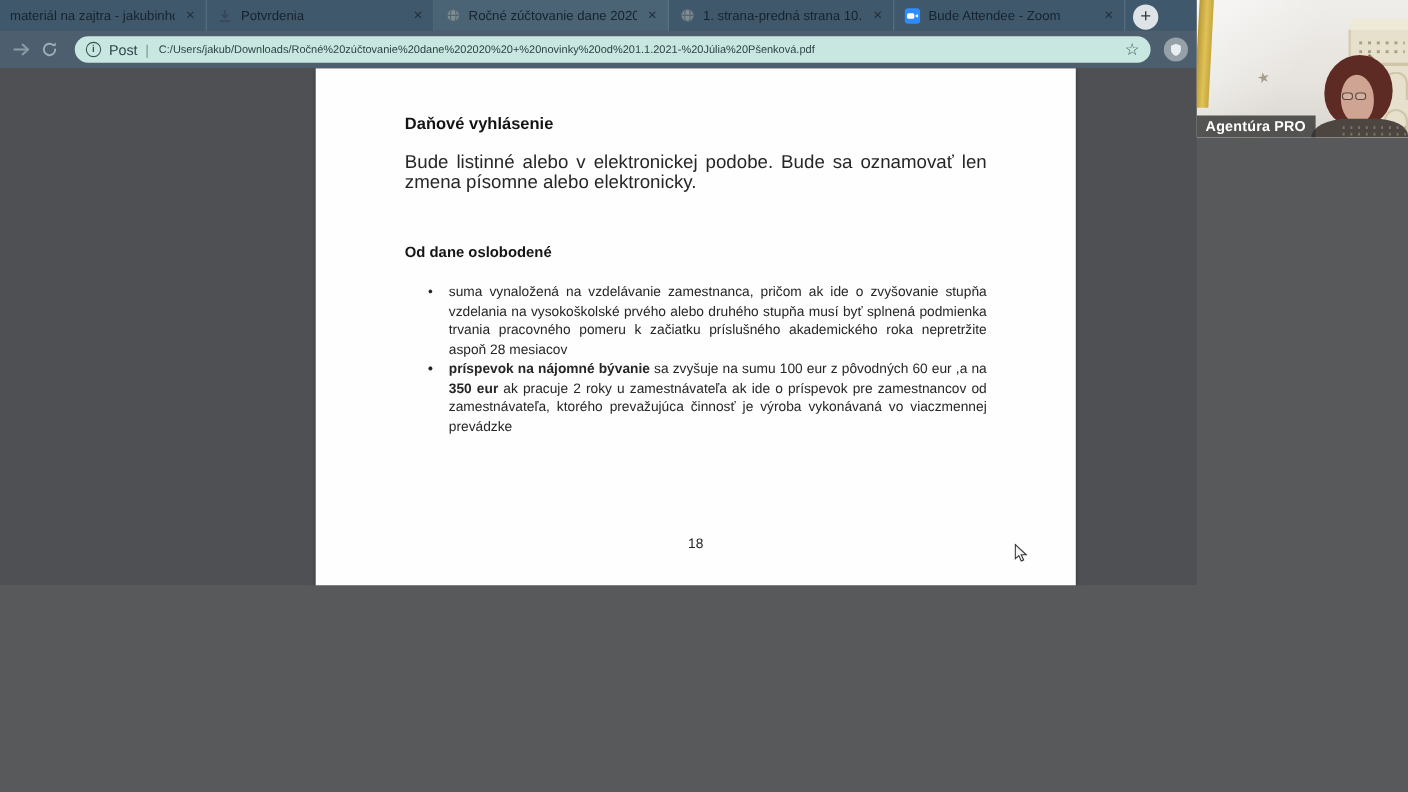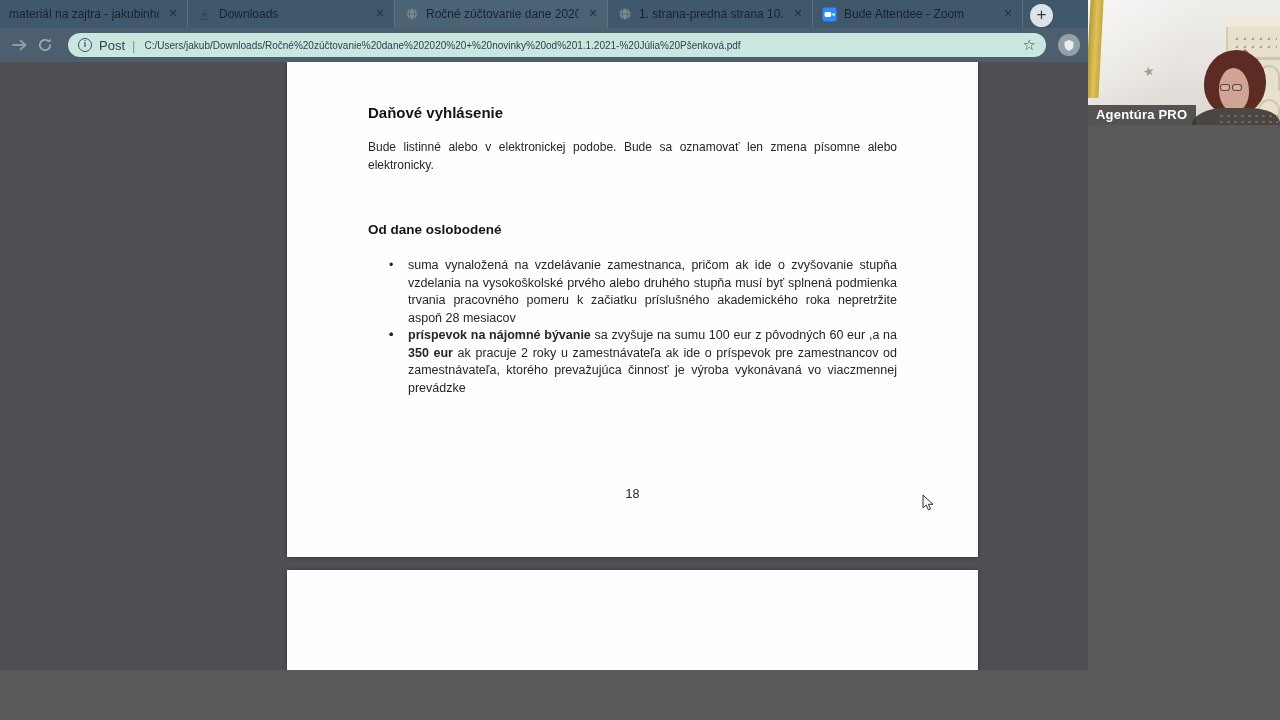--- a/index.html
+++ b/index.html
@@ -39,29 +39,29 @@
   .file-label { font-size:13px; color:#30454b; margin:0 7px 0 7px; flex:0 0 auto; }
   .addr-divider { color:#7d9797; font-size:13px; margin-right:9px; flex:0 0 auto; font-weight:300; }
   .url-text { font-size:10px; color:#2e4347; white-space:nowrap; overflow:hidden;
               flex:1 1 auto; min-width:0; }
   .bookmark { font-family:"DejaVu Sans", sans-serif; font-size:15px; color:#3f545a;
               flex:0 0 auto; margin-left:8px; line-height:15px; }
   .avatar { width:22px; height:22px; border-radius:50%; background:#95a1a7;
             flex:0 0 22px; display:flex; align-items:center; justify-content:center; }
 
   
-  #pdf-viewer { position:absolute; left:0; top:62px; width:1088px; height:608px;
+  #pdf-viewer { position:absolute; left:0; top:62px; width:1088px; height:470px;
                 background:#4e5053; overflow:hidden; }
   .page { position:absolute; left:287px; width:691px; background:#fefefe;
           box-shadow:0 0 4px rgba(0,0,0,.35); }
   #page1 { top:0; height:495px; }
   #page2 { top:508px; height:152px; }
   .doc-h1 { position:absolute; left:81px; font-size:15px; font-weight:700; color:#141414; }
   .doc-h2 { position:absolute; left:81px; font-size:13.5px; font-weight:700; color:#141414; }
-  .doc-para { position:absolute; left:81px; width:529px; font-size:12px;
+  .doc-para { position:absolute; left:81px; width:529px; font-size:17px;
               line-height:17.5px; color:#262626; text-align:justify; }
   #bullet-list { position:absolute; left:81px; top:195px; width:529px; list-style:none; }
   #bullet-list li { position:relative; padding-left:40px; font-size:12.5px;
                     line-height:17.5px; color:#262626; text-align:justify; }
   #bullet-list .marker { position:absolute; left:21px; top:0; font-size:12.5px; }
   .page-number { position:absolute; left:0; width:691px; text-align:center;
                  font-size:12.5px; color:#262626; }
 
   
   #cursor { position:absolute; left:922px; top:494px; width:12px; height:18px; z-index:40; }
@@ -124,21 +124,21 @@
       <div class="tab" style="width:207px">
         <span class="favicon">
           <svg width="13" height="13" viewBox="0 0 13 13">
               <g stroke="#36485a" stroke-width="1.6" fill="none">
                 <path d="M6.5 1v6.2"></path>
                 <path d="M3.6 5l2.9 3 2.9-3" stroke-linejoin="round"></path>
                 <path d="M1.8 11.3h9.4"></path>
               </g>
             </svg>
         </span>
-        <span class="label">Downloads</span>
+        <span class="label">Potvrdenia</span>
         <span class="close">×</span>
       </div>
 
       <div class="tab active" style="width:213px">
         <span class="favicon">
           <svg width="14" height="14" viewBox="0 0 14 14">
               <g stroke="#55666f" stroke-width="1.1" fill="#7d8d96">
                 <circle cx="7" cy="7" r="5.6"></circle>
               </g>
               <g stroke="#55666f" stroke-width="1" fill="none">

